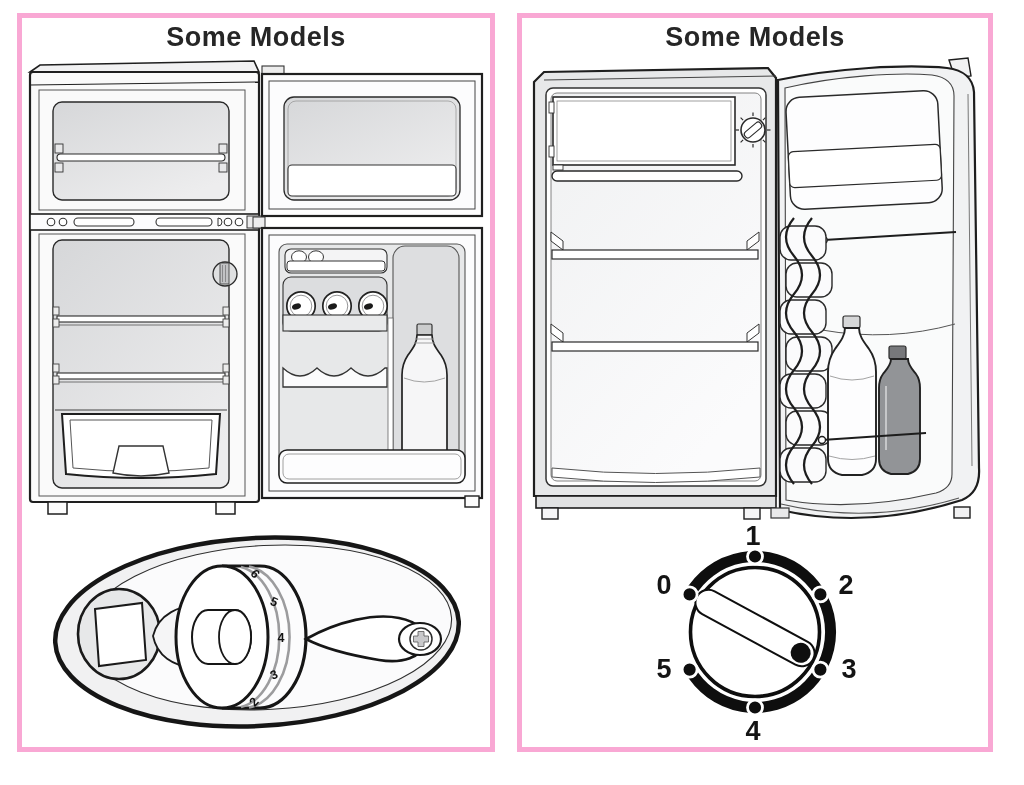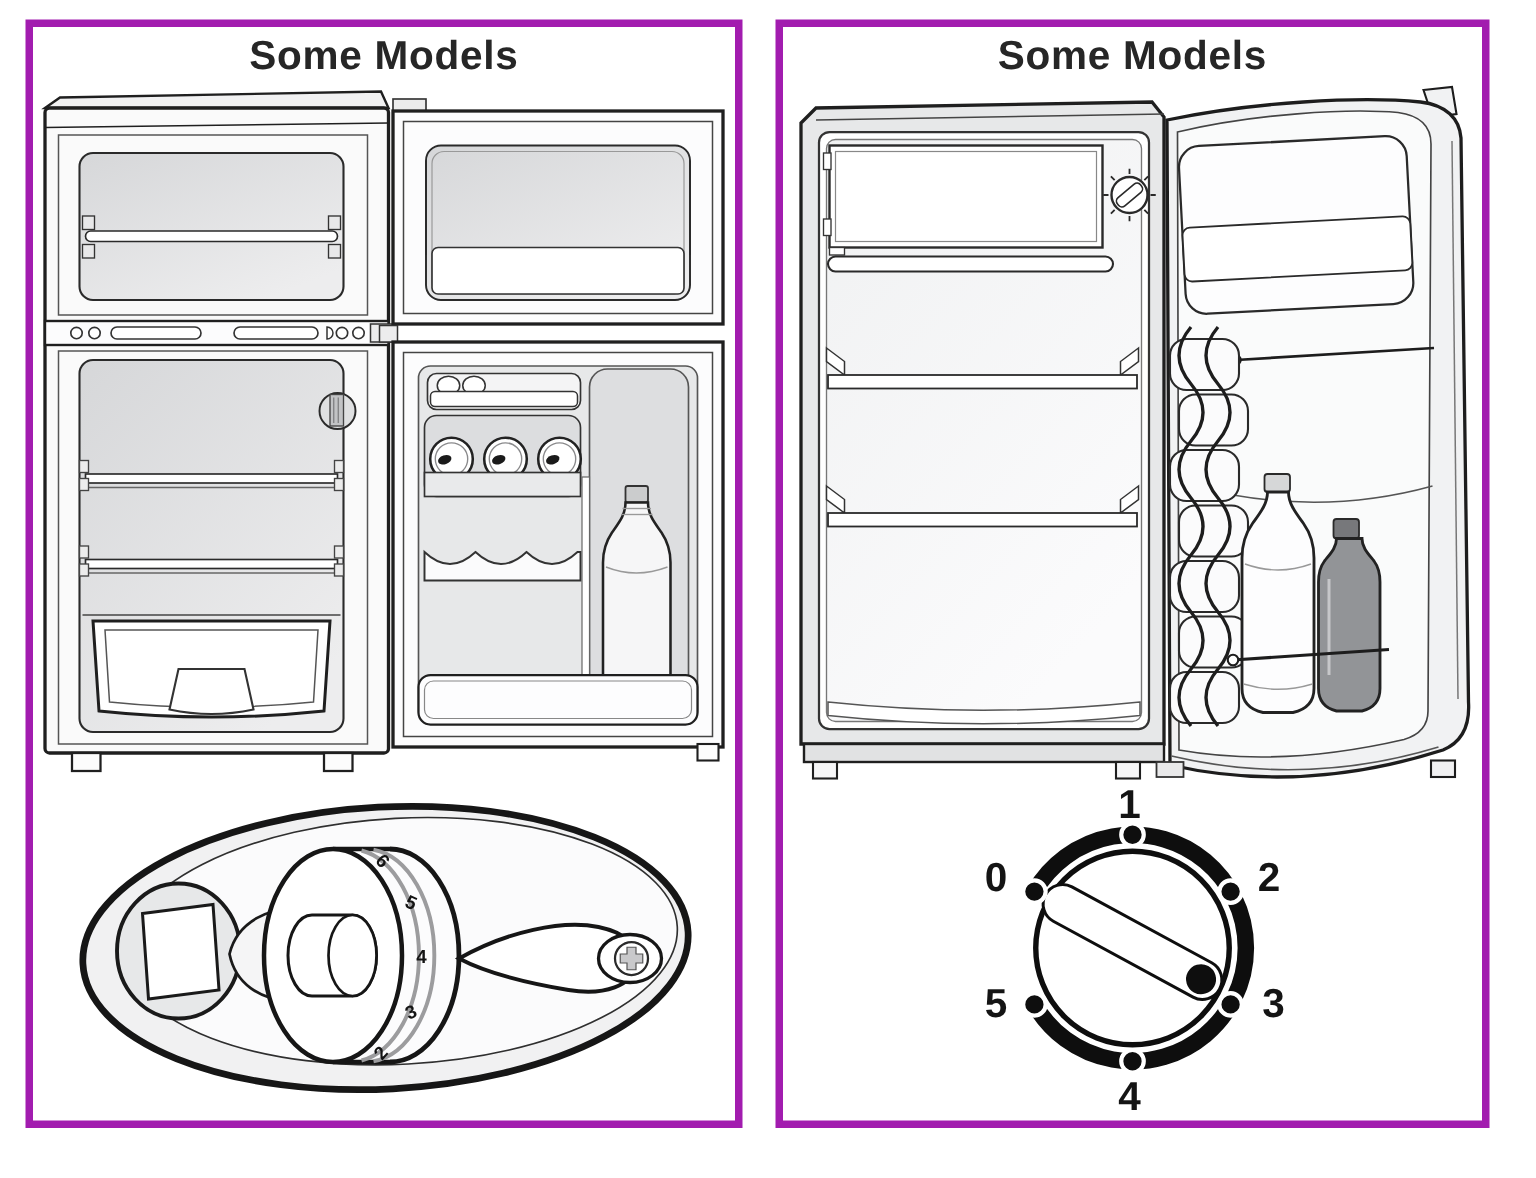--- a/index.html
+++ b/index.html
@@ -2,21 +2,21 @@
 <html><head>
 <meta charset="utf-8">
 <style>
   html,body{margin:0;padding:0;}
   body{
     width:1024px;height:785px;position:relative;background:#ffffff;
     font-family:"Liberation Sans", sans-serif;overflow:hidden;
   }
   .panel{
     position:absolute;top:13px;height:729px;background:#fff;
-    border:5px solid #a21caf;box-sizing:content-box;
+    border:5px solid #f9a8d4;box-sizing:content-box;
   }
   #panel-left{left:17px;width:468px;}
   #panel-right{left:517px;width:466px;}
   .panel h2{
     position:absolute;left:0;right:0;top:4px;margin:0;text-align:center;
     font-size:27px;font-weight:700;color:#262626;letter-spacing:0.5px;
     z-index:2;
   }
   svg.illus{position:absolute;left:0;top:0;z-index:1;}
   svg text{font-family:"Liberation Sans", sans-serif;font-weight:700;fill:#141414;}

